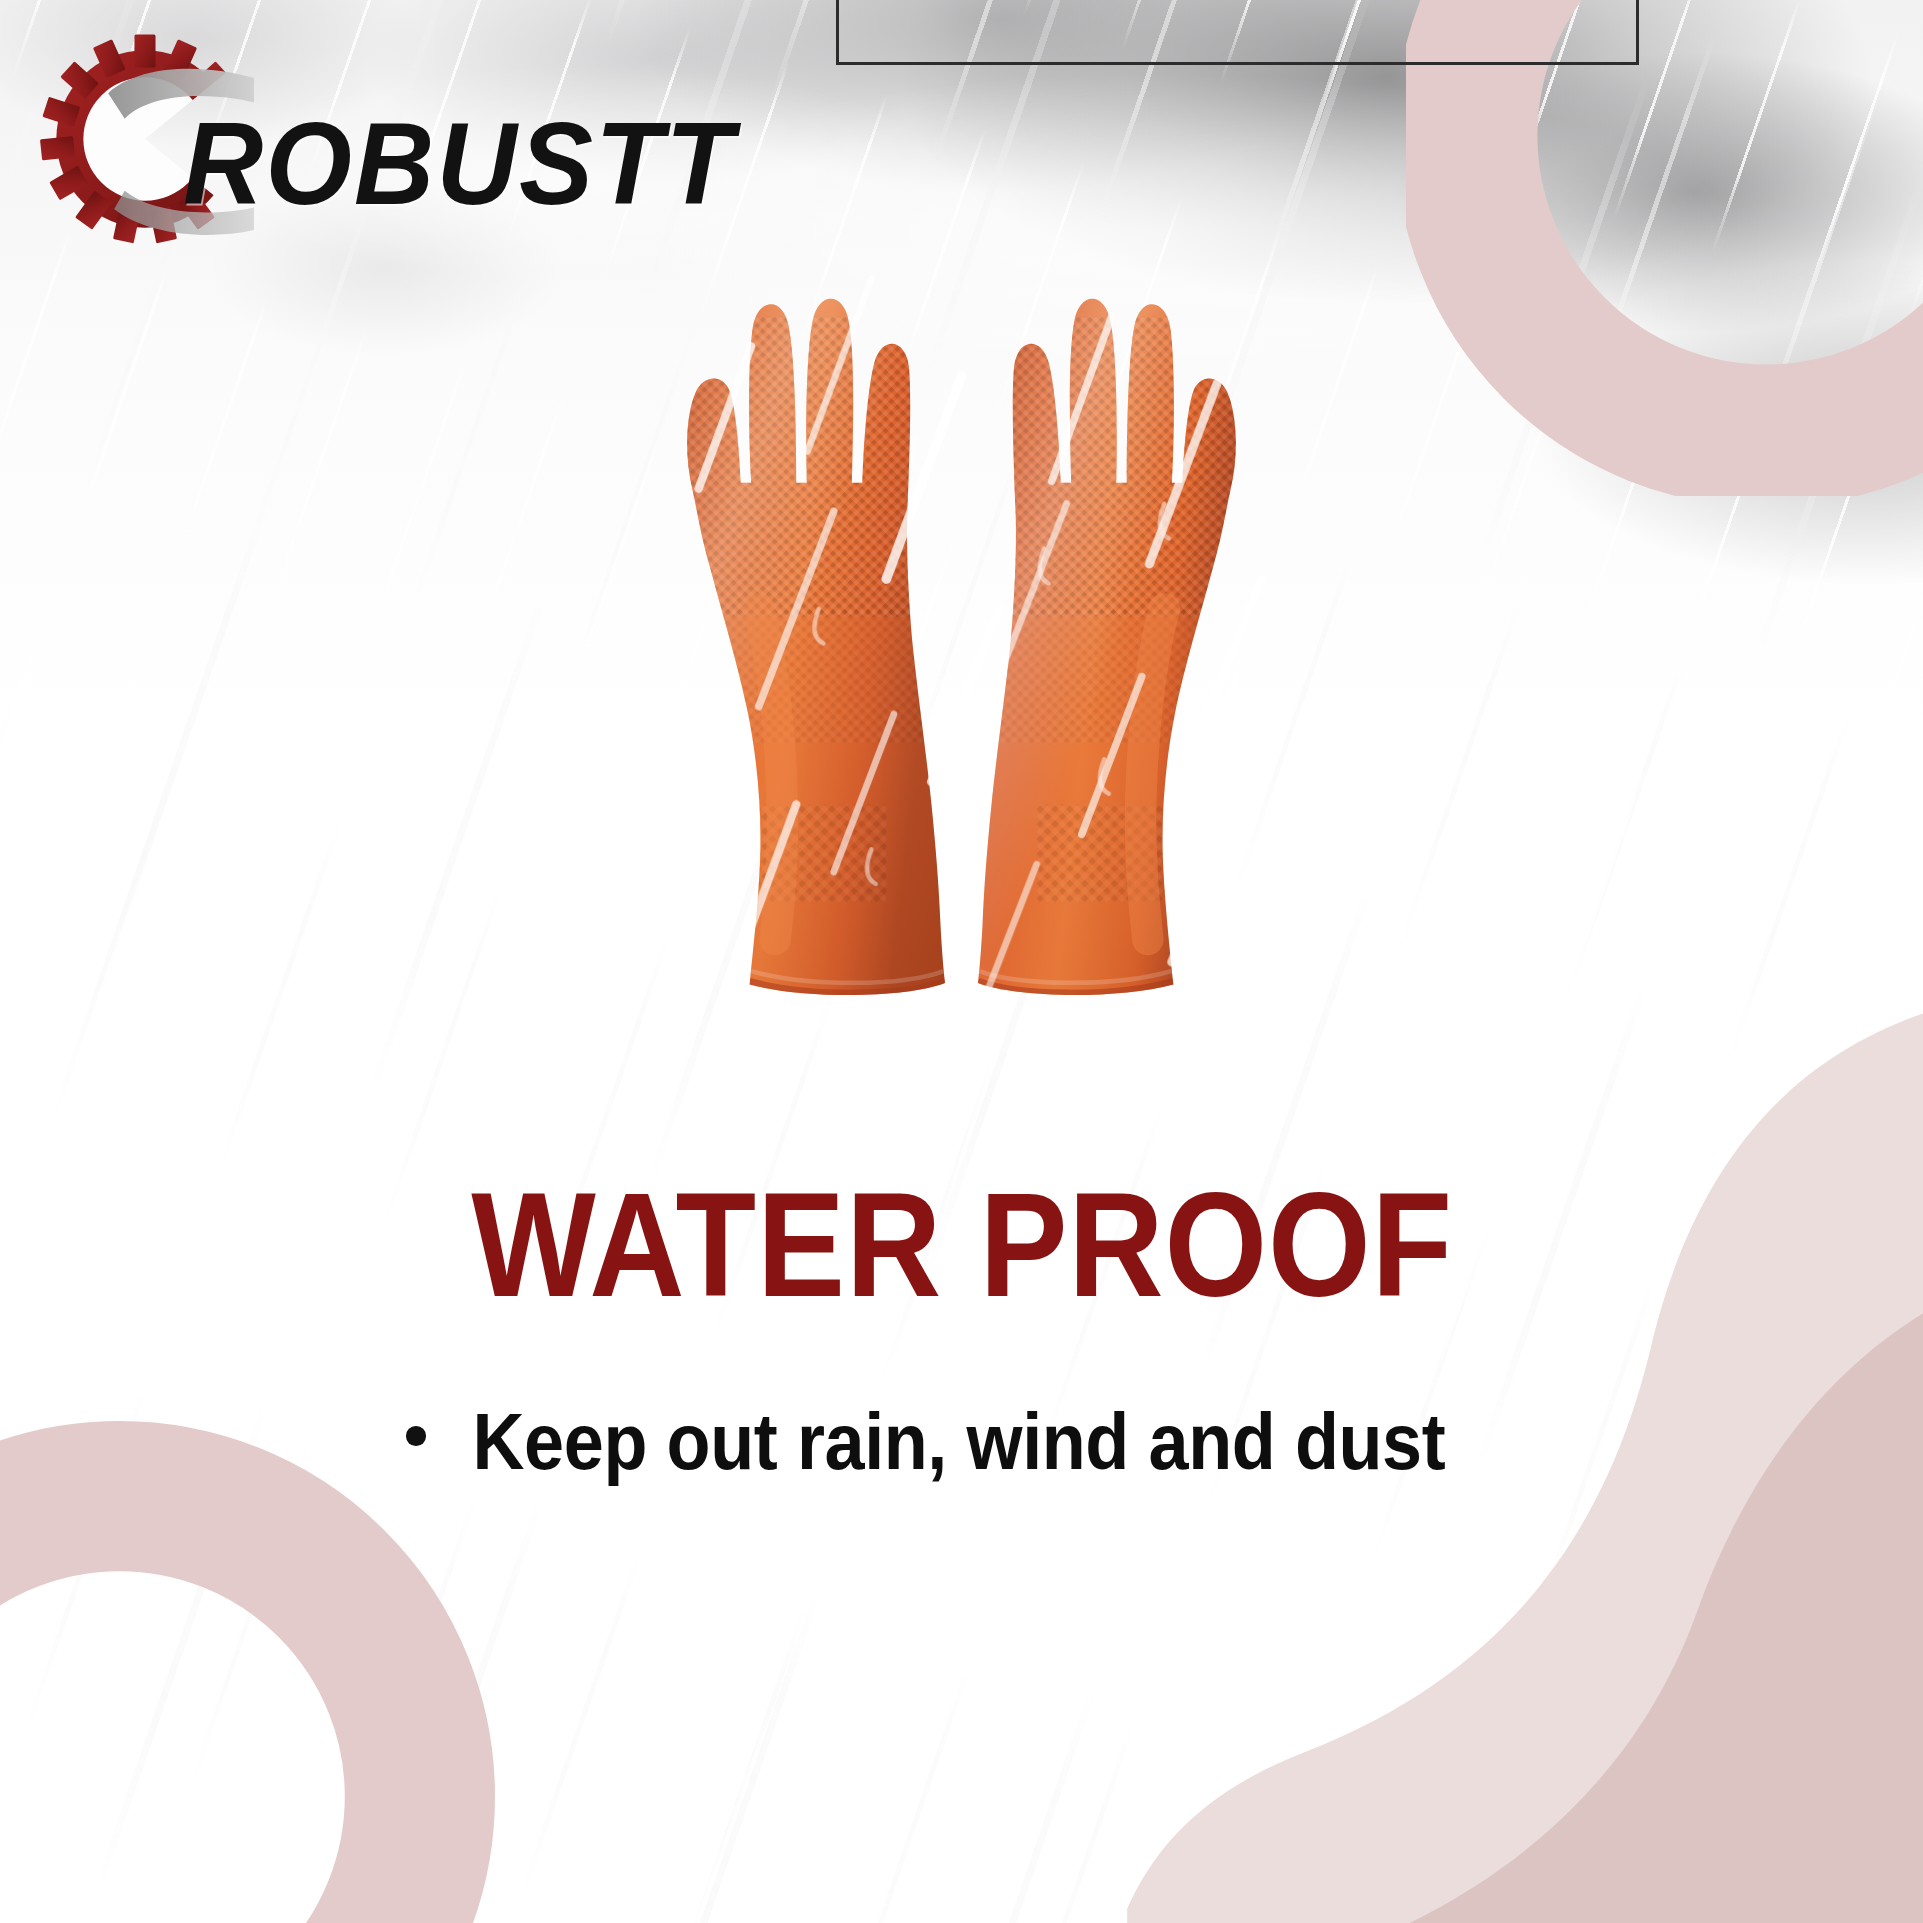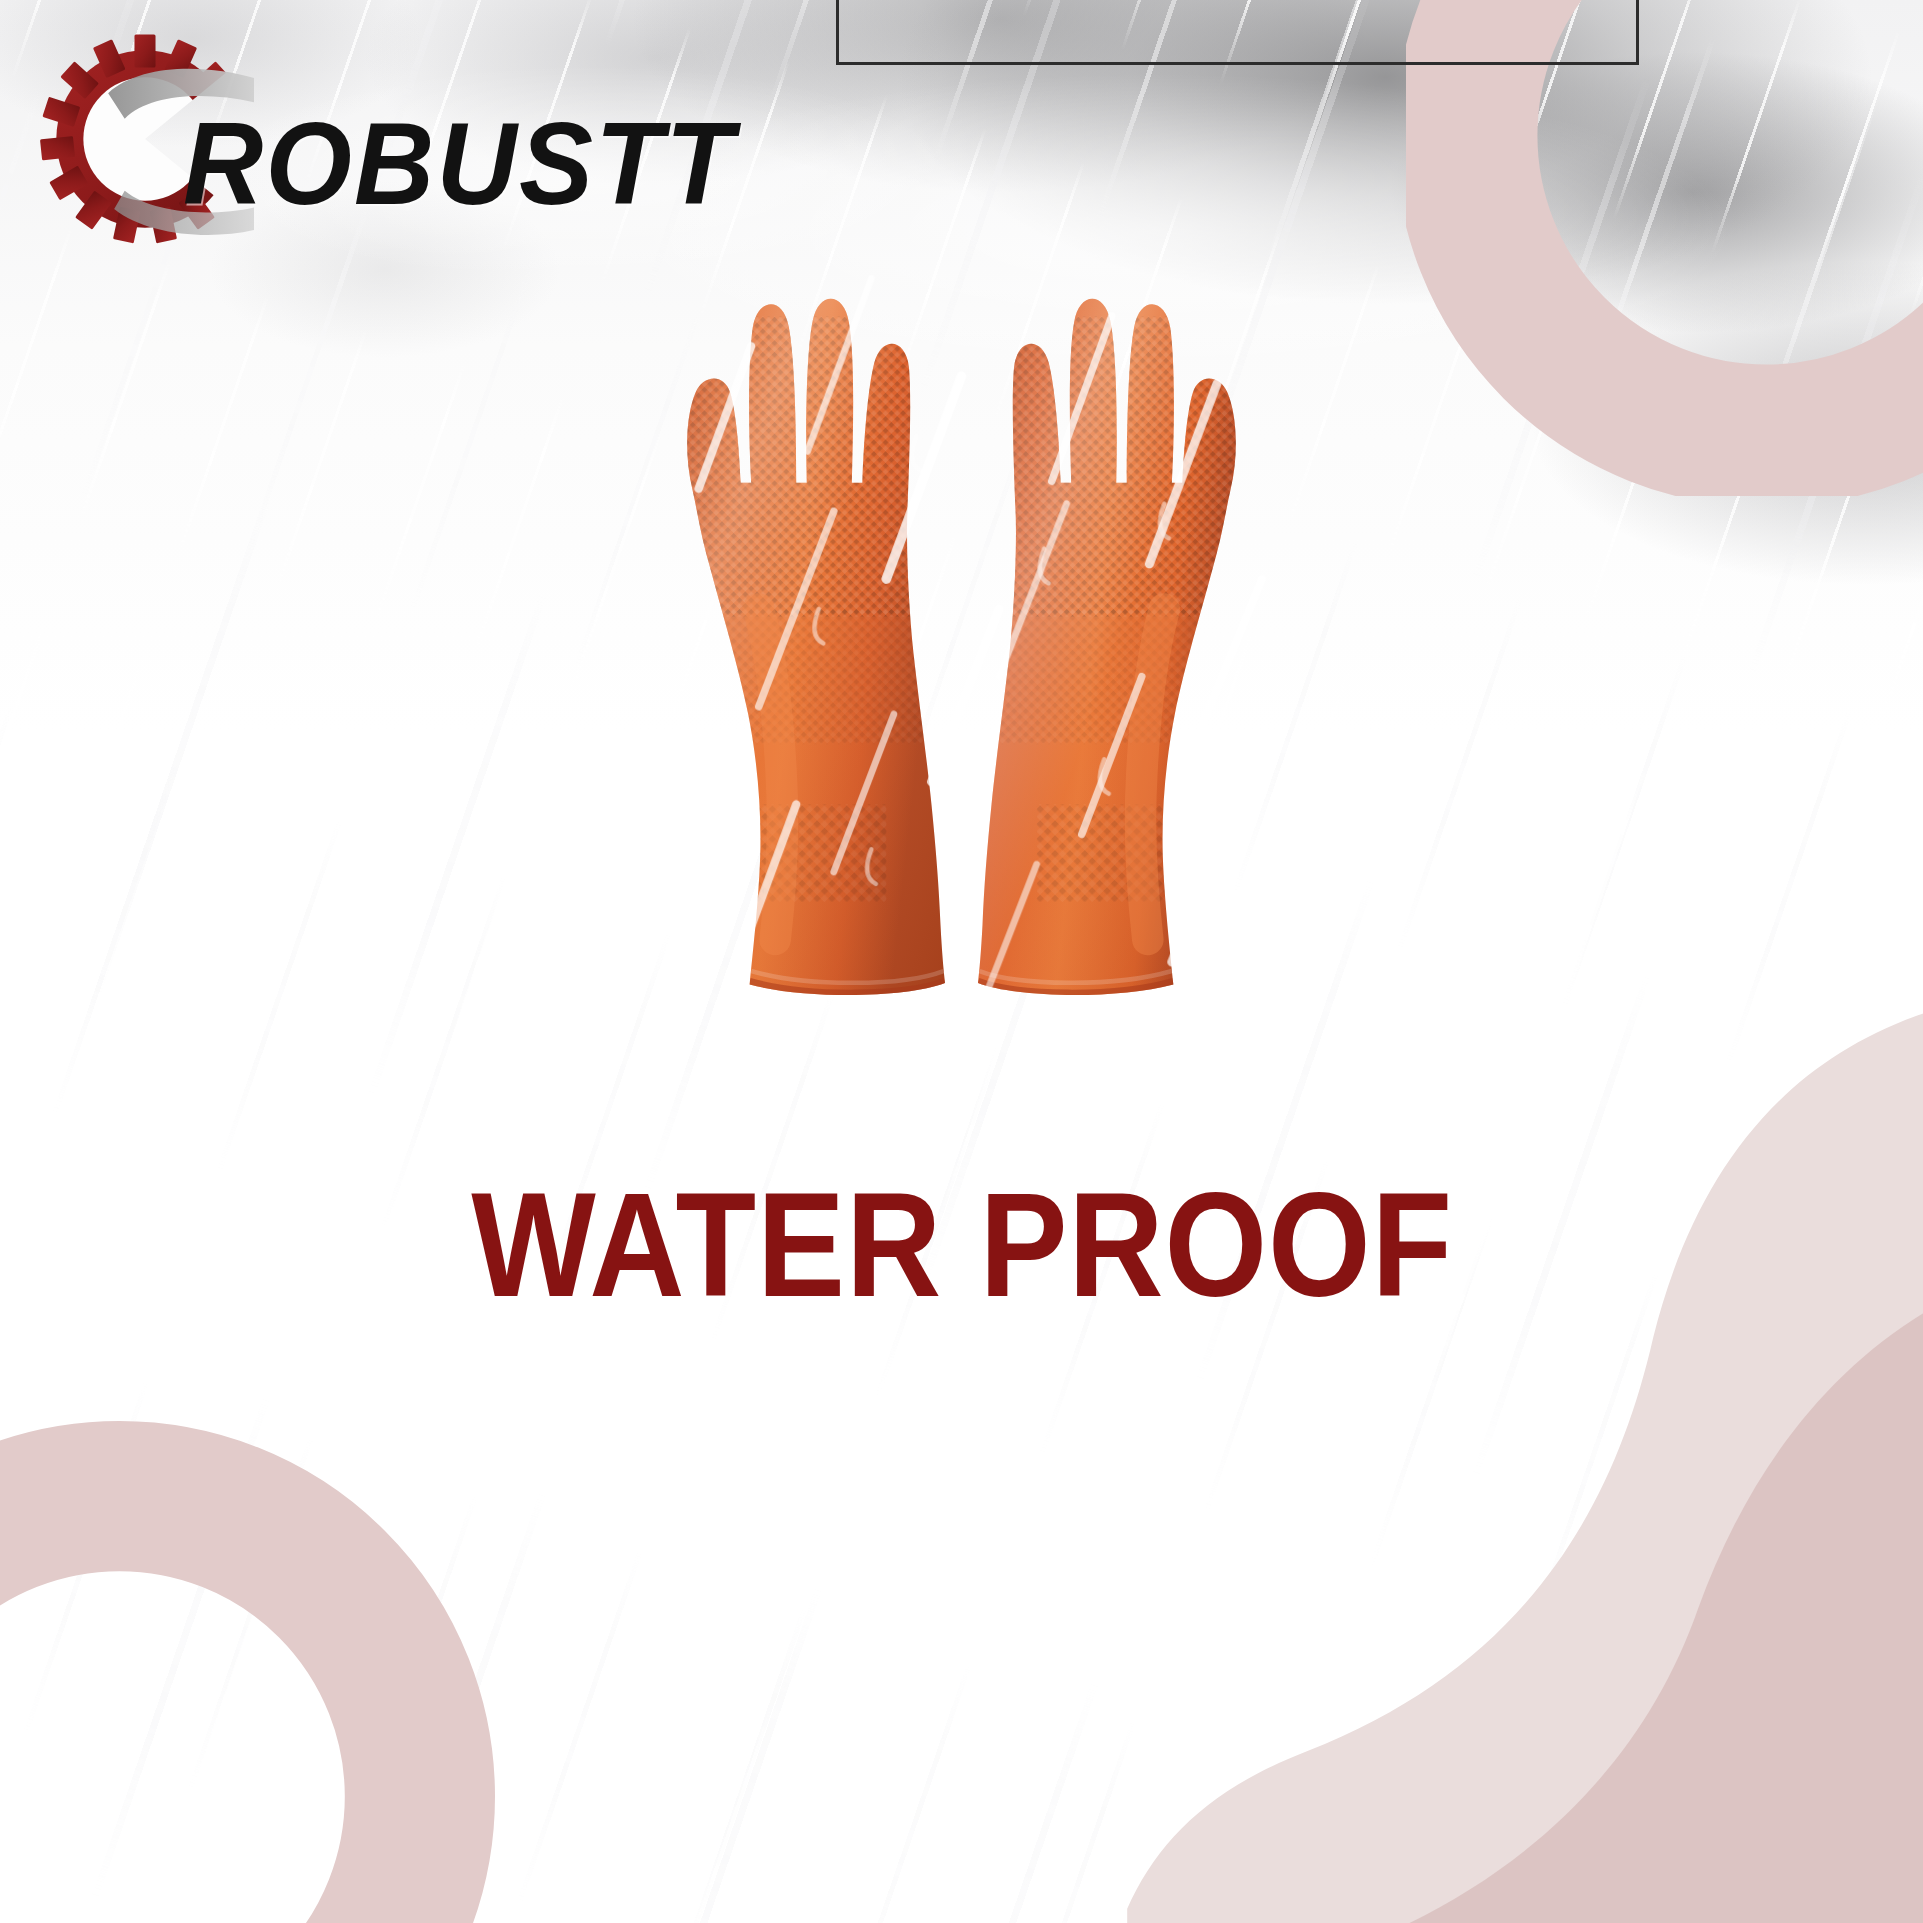--- a/index.html
+++ b/index.html
@@ -404,16 +404,20 @@
         <path d="M 610 760 q -14 36 6 46"></path>
         <path d="M 300 880 q -14 36 6 46"></path>
         <path d="M 740 940 q -14 36 6 46"></path>
       </g>
     </g>
   </svg>
 
   <div class="headline">WATER PROOF</div>
 
   <div class="bullets">
+    <div class="bullet-row">
+      <span class="bullet-dot"></span>
+      <span class="bullet-text">Keep out rain, wind and dust</span>
+    </div>
   </div>
 
 </div>
 
 
 </body></html>

